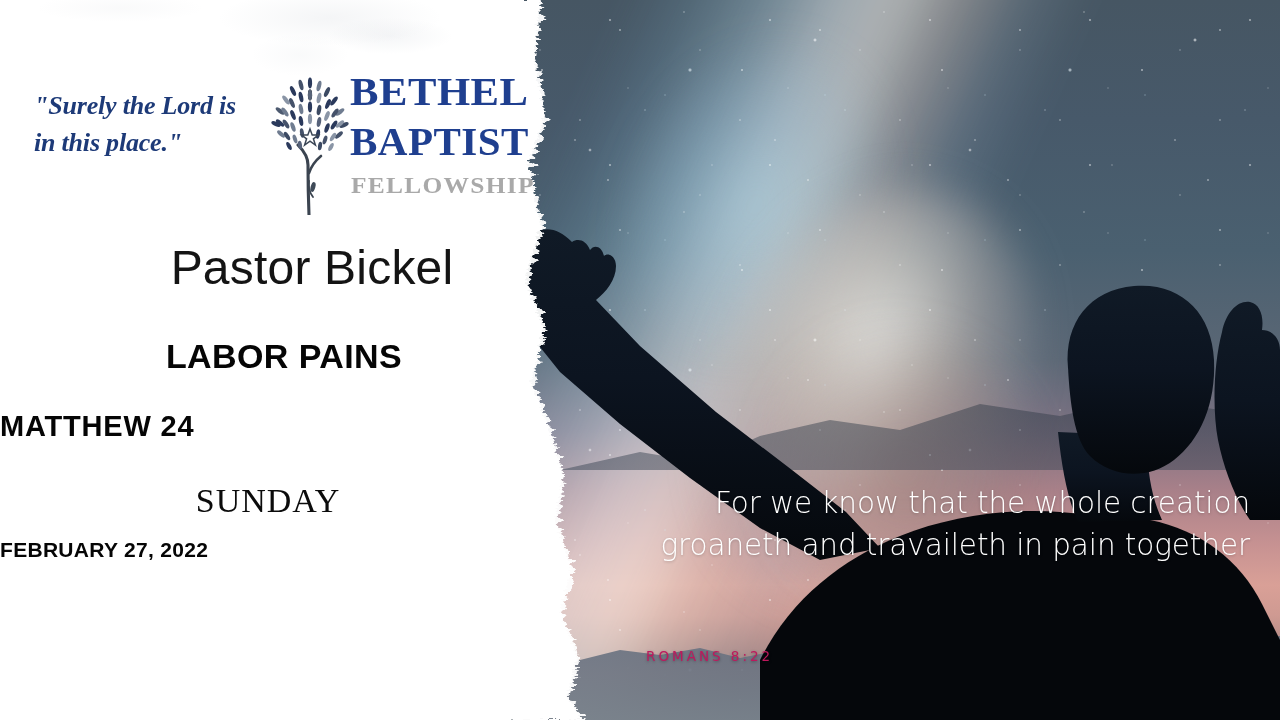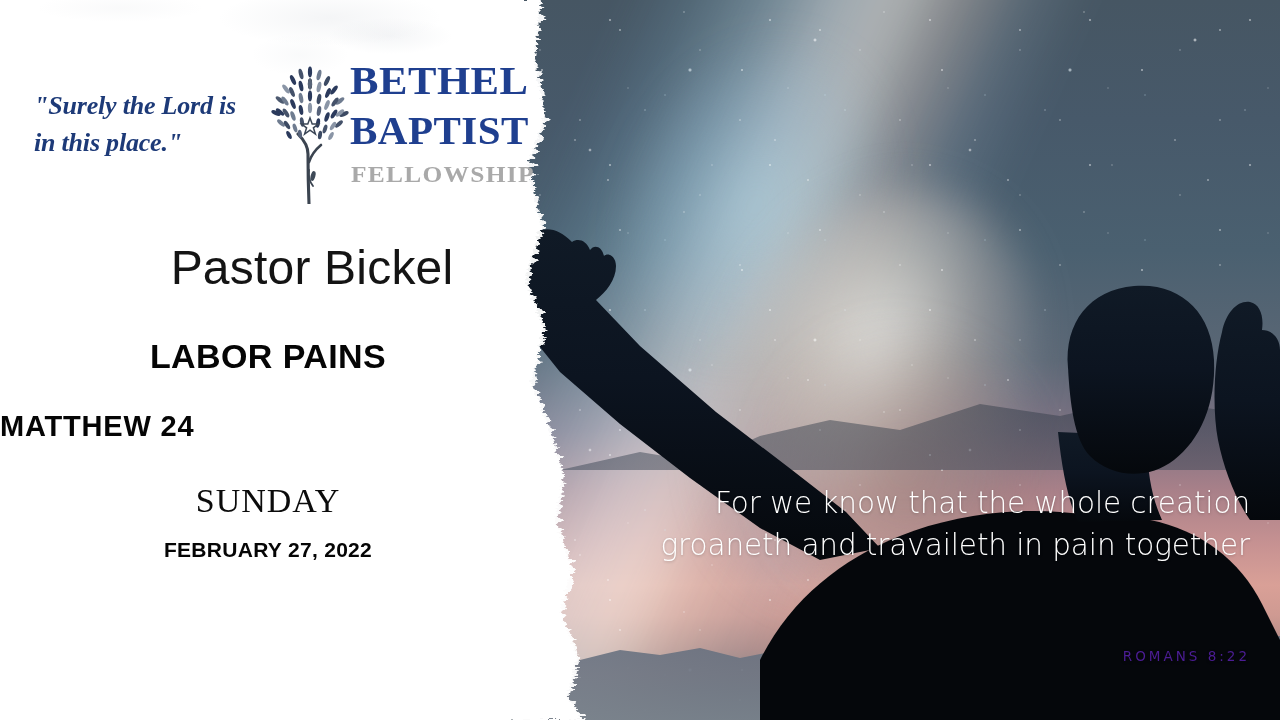--- a/index.html
+++ b/index.html
@@ -174,21 +174,21 @@
     font-style: italic;
     font-weight: bold;
     font-size: 26px;
     line-height: 1.42;
     color: #1d3a78;
     letter-spacing: -0.2px;
   }
 
   .logo {
     position: absolute;
-    left: 268px; top: 52px;
+    left: 268px; top: 63px;
     width: 236px; height: 152px;
   }
   .logo-tree {
     position: absolute;
     left: 0; top: 6px;
     width: 84px; height: 146px;
   }
   .logo-words {
     position: absolute;
     left: 82px; top: 0;
@@ -233,20 +233,21 @@
   .sermon-title {
     position: absolute;
     left: 0; top: 337px;
     width: 536px;
     text-align: center;
     font-family: "Liberation Sans", sans-serif;
     font-weight: bold;
     font-size: 34px;
     color: #050505;
     letter-spacing: 0.4px;
+    padding-left: 16px;
   }
   .sermon-passage {
     position: absolute;
     left: 0; top: 410px;
     width: 536px;
     font-family: "Liberation Sans", sans-serif;
     font-weight: bold;
     font-size: 29px;
     color: #050505;
     letter-spacing: 0.8px;
@@ -259,21 +260,20 @@
     font-family: "Liberation Serif", serif;
     font-weight: normal;
     font-size: 34px;
     color: #0b0b0b;
     letter-spacing: 1px;
   }
   .service-date {
     position: absolute;
     left: 0; top: 538px;
     width: 536px;
-    text-align: center;
     font-family: "Liberation Sans", sans-serif;
     font-weight: bold;
     font-size: 21px;
     color: #050505;
     letter-spacing: 0.3px;
   }
 
   
   .scripture {
     position: absolute;
@@ -285,26 +285,26 @@
     font-size: 29.5px;
     line-height: 1.42;
     color: #ffffff;
     letter-spacing: -0.1px;
     text-shadow: 0 1px 3px rgba(0,0,0,0.22);
   }
   .scripture-ref {
     position: absolute;
     left: 646px; top: 648px;
     width: 604px;
-    text-align: right;
+    text-align: left;
     font-family: "DejaVu Sans", sans-serif;
     font-weight: 400;
     font-size: 13.5px;
     letter-spacing: 3px;
-    color: #4c1d95;
+    color: #be185d;
     text-shadow: 0 1px 3px rgba(0,0,0,0.35);
   }
 </style>
 </head>
 <body>
 
 <div id="slide">
 
   <div id="photo-panel">
 

